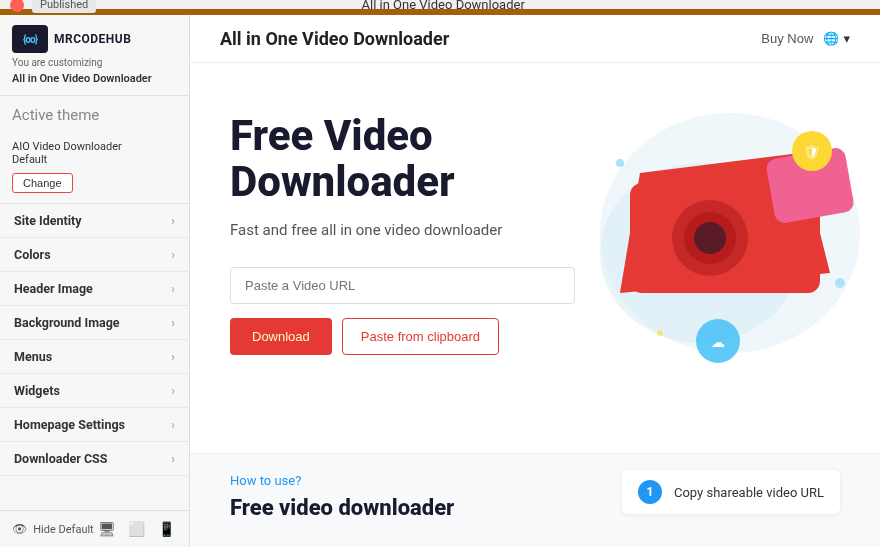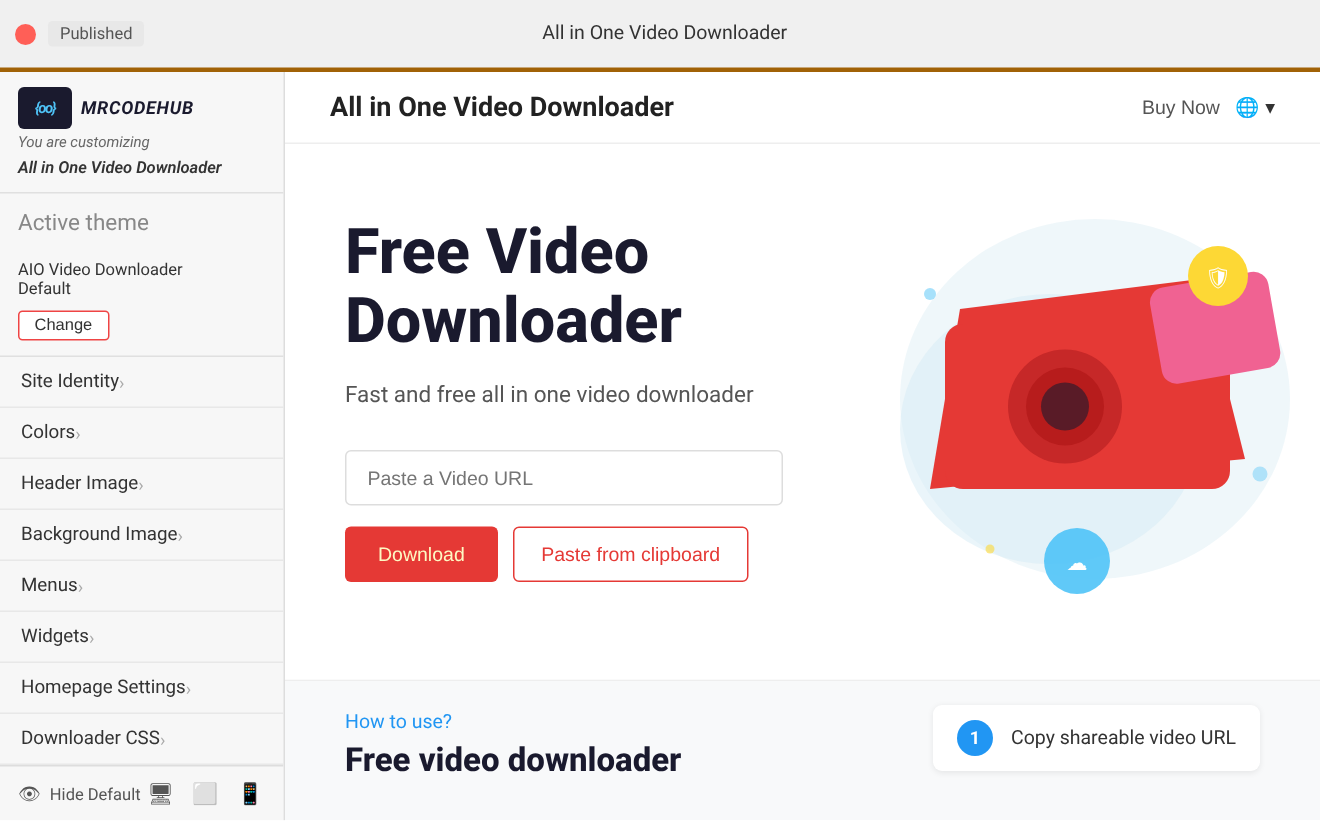--- a/index.html
+++ b/index.html
@@ -7,27 +7,27 @@
       font-family: -apple-system, BlinkMacSystemFont, 'Segoe UI', Roboto, sans-serif;
       width: 880px;
       height: 547px;
       overflow: hidden;
       display: flex;
       flex-direction: column;
     }
 
     
     .top-bar {
-      height: 48px;
+      height: 15px;
       background: #f0f0f0;
       display: flex;
       align-items: center;
       justify-content: space-between;
       padding: 0 10px;
-      border-bottom: 3px solid #a16207;
+      border-bottom: 6px solid #a16207;
       flex-shrink: 0;
     }
     .top-bar-left {
       display: flex;
       align-items: center;
       gap: 8px;
     }
     .close-btn {
       width: 14px; height: 14px;
       background: #ff5f57;
@@ -63,21 +63,20 @@
       background: #f7f7f7;
       border-right: 1px solid #ddd;
       display: flex;
       flex-direction: column;
       flex-shrink: 0;
       overflow: hidden;
     }
     .sidebar-logo-area {
       padding: 10px 12px;
       border-bottom: 1px solid #e0e0e0;
-      font-style: italic;
     }
     .sidebar-logo {
       display: flex;
       align-items: center;
       gap: 6px;
     }
     .logo-icon {
       width: 36px; height: 28px;
       background: #1a1a2e;
       border-radius: 4px;
@@ -123,25 +122,27 @@
       color: #333;
     }
 
     .sidebar-menu {
       flex: 1;
       overflow-y: auto;
     }
     .menu-item {
       display: flex;
       align-items: center;
+      justify-content: space-between;
       padding: 9px 14px;
       border-bottom: 1px solid #e8e8e8;
       cursor: pointer;
       font-size: 12.5px;
       color: #333;
+      font-weight: bold;
     }
     .chevron {
       font-size: 12px;
       color: #aaa;
     }
 
     .sidebar-footer {
       border-top: 1px solid #ddd;
       padding: 8px 12px;
       display: flex;
@@ -235,21 +236,21 @@
       color: #1a1a2e;
       line-height: 1.1;
       margin-bottom: 16px;
     }
     .hero-subtitle {
       font-size: 15px;
       color: #555;
       margin-bottom: 28px;
     }
     .url-input {
-      width: 292px;
+      width: 345px;
       padding: 10px 14px;
       border: 1px solid #ddd;
       border-radius: 4px;
       font-size: 13px;
       color: #aaa;
       outline: none;
       display: block;
       margin-bottom: 14px;
     }
     .hero-buttons {

